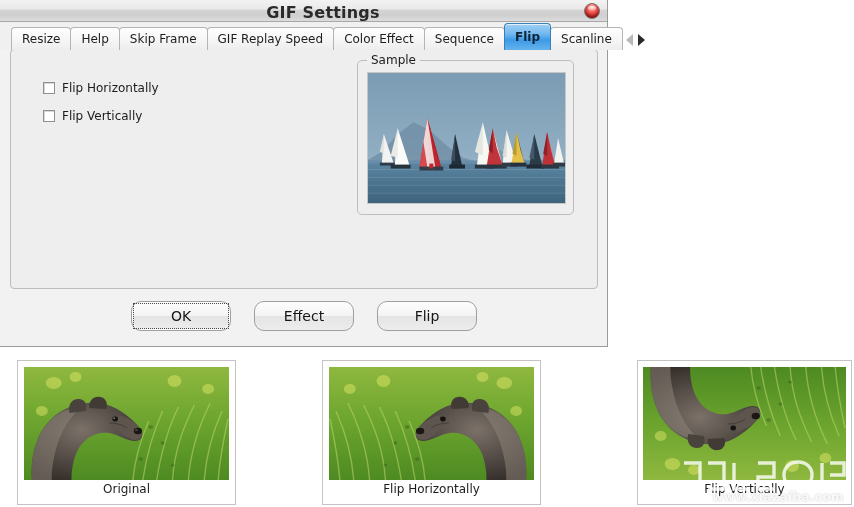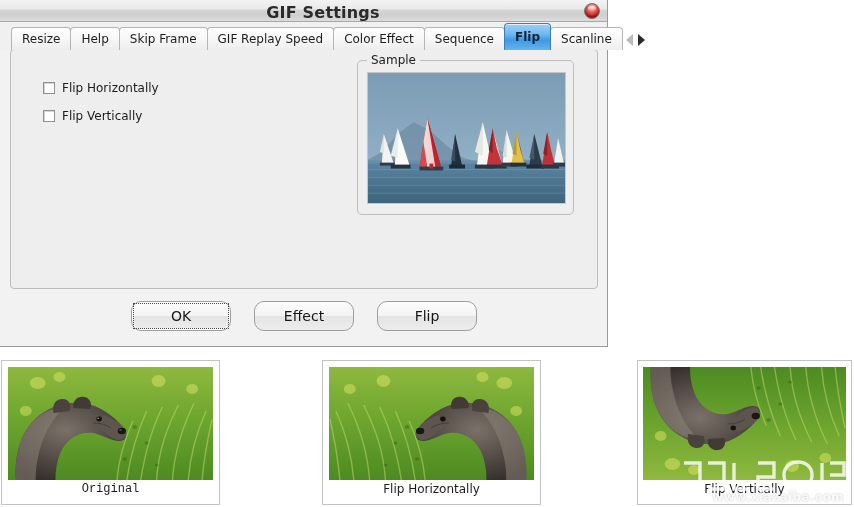--- a/index.html
+++ b/index.html
@@ -246,21 +246,21 @@
   }
   .thumb {
     position: absolute;
     top: 0;
     width: 219px;
     height: 145px;
     background: #ffffff;
     border: 1px solid #c3c3c3;
     box-sizing: border-box;
   }
-  .thumb.t1 { left: 1px; font-family: Liberation Mono, monospace; }
+  .thumb.t1 { left: 17px; }
   .thumb.t2 { left: 322px; }
   .thumb.t3 { left: 637px; width: 215px; }
   .thumb-pic {
     position: absolute;
     left: 6px;
     top: 6px;
     right: 6px;
     height: 113px;
     overflow: hidden;
   }

